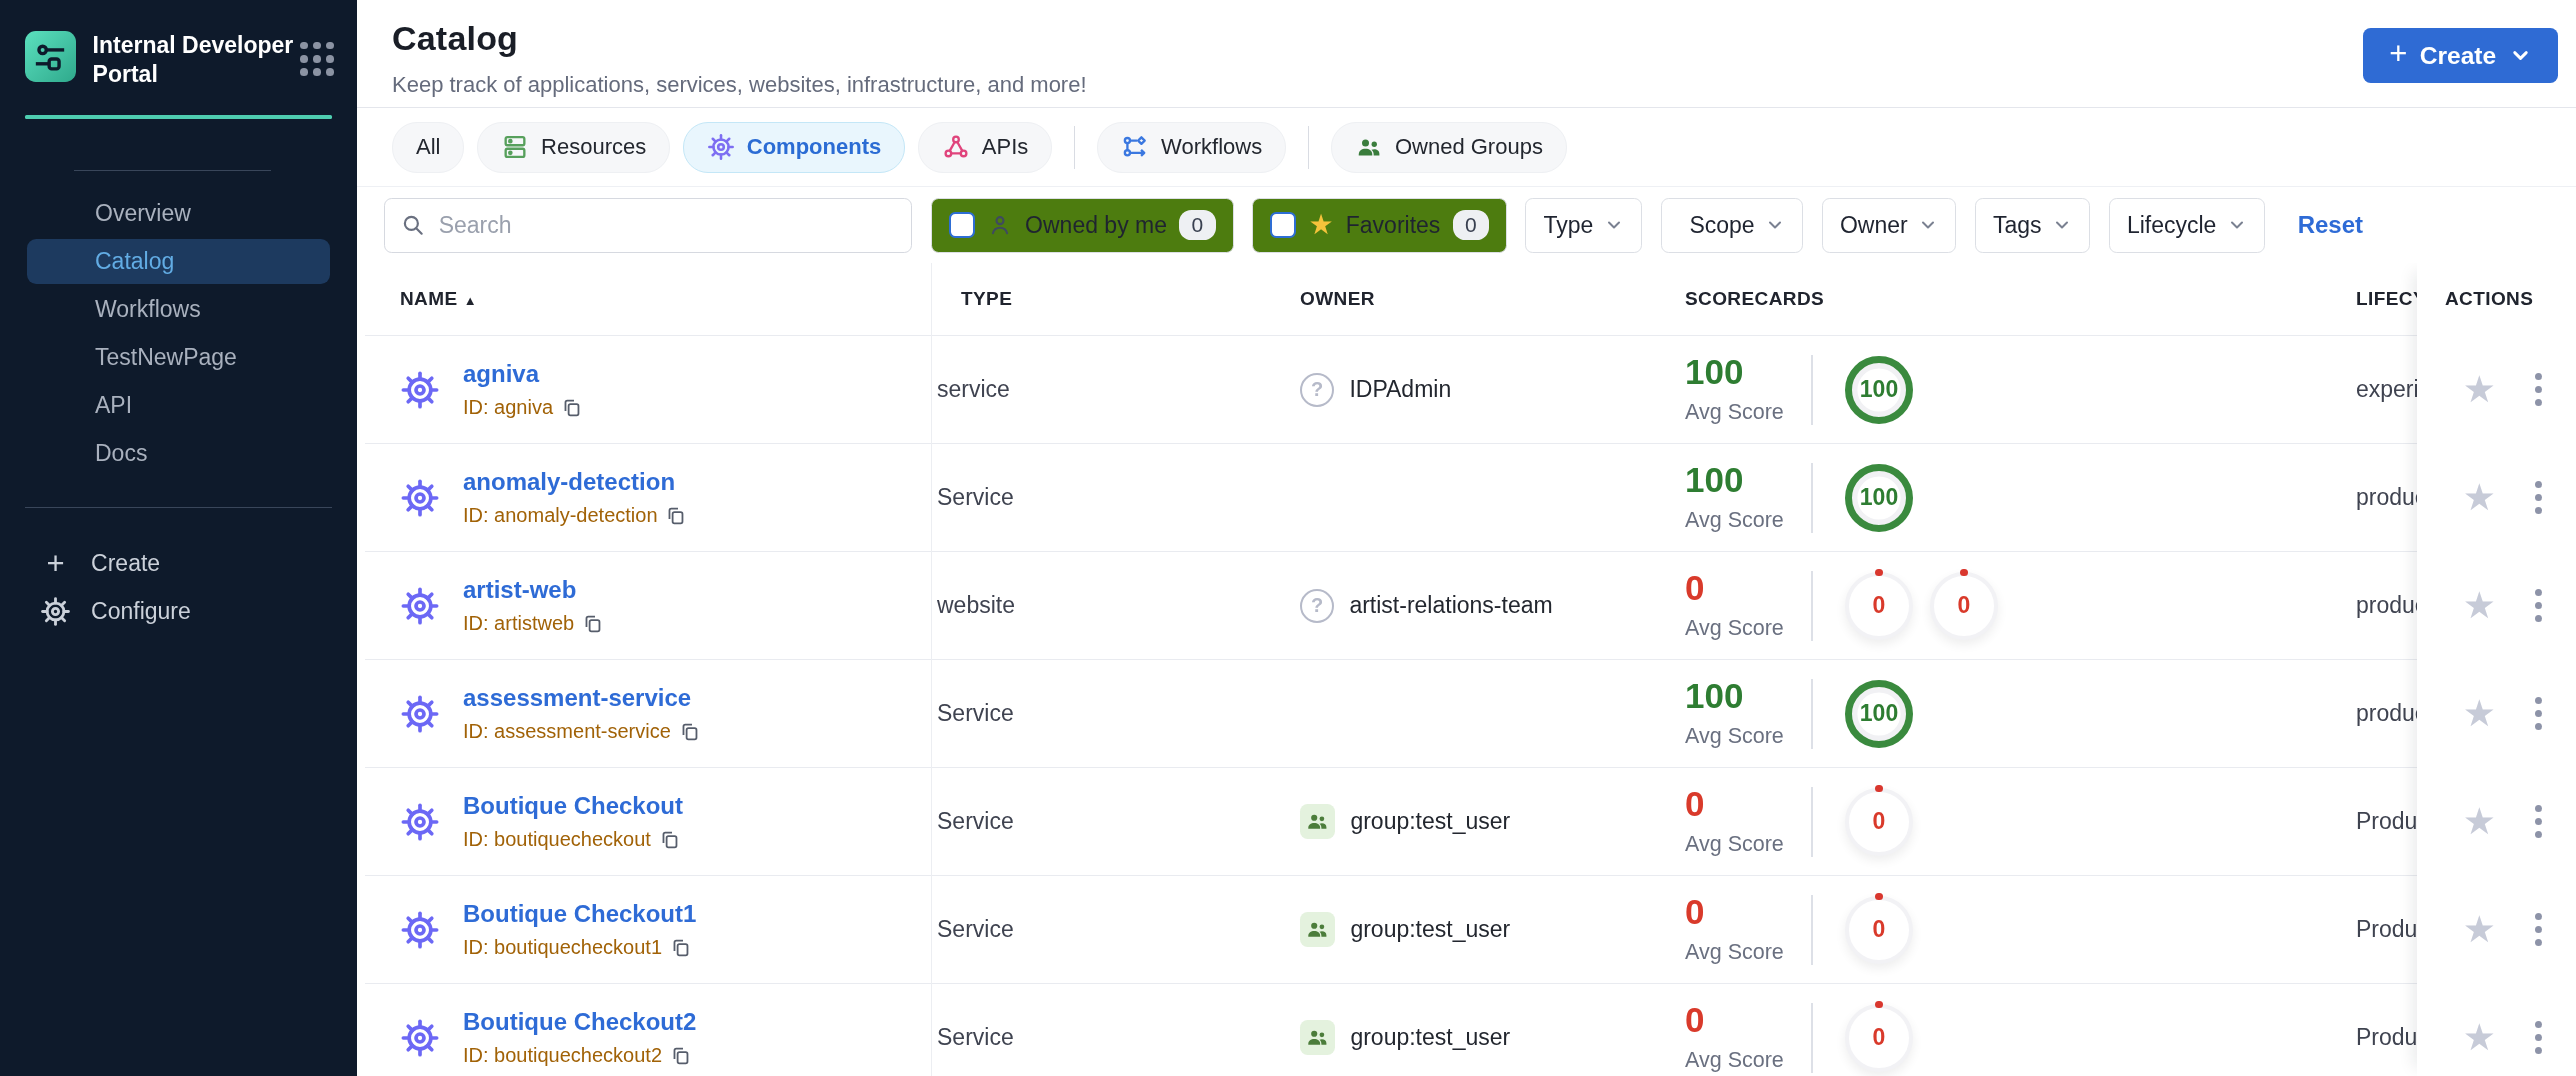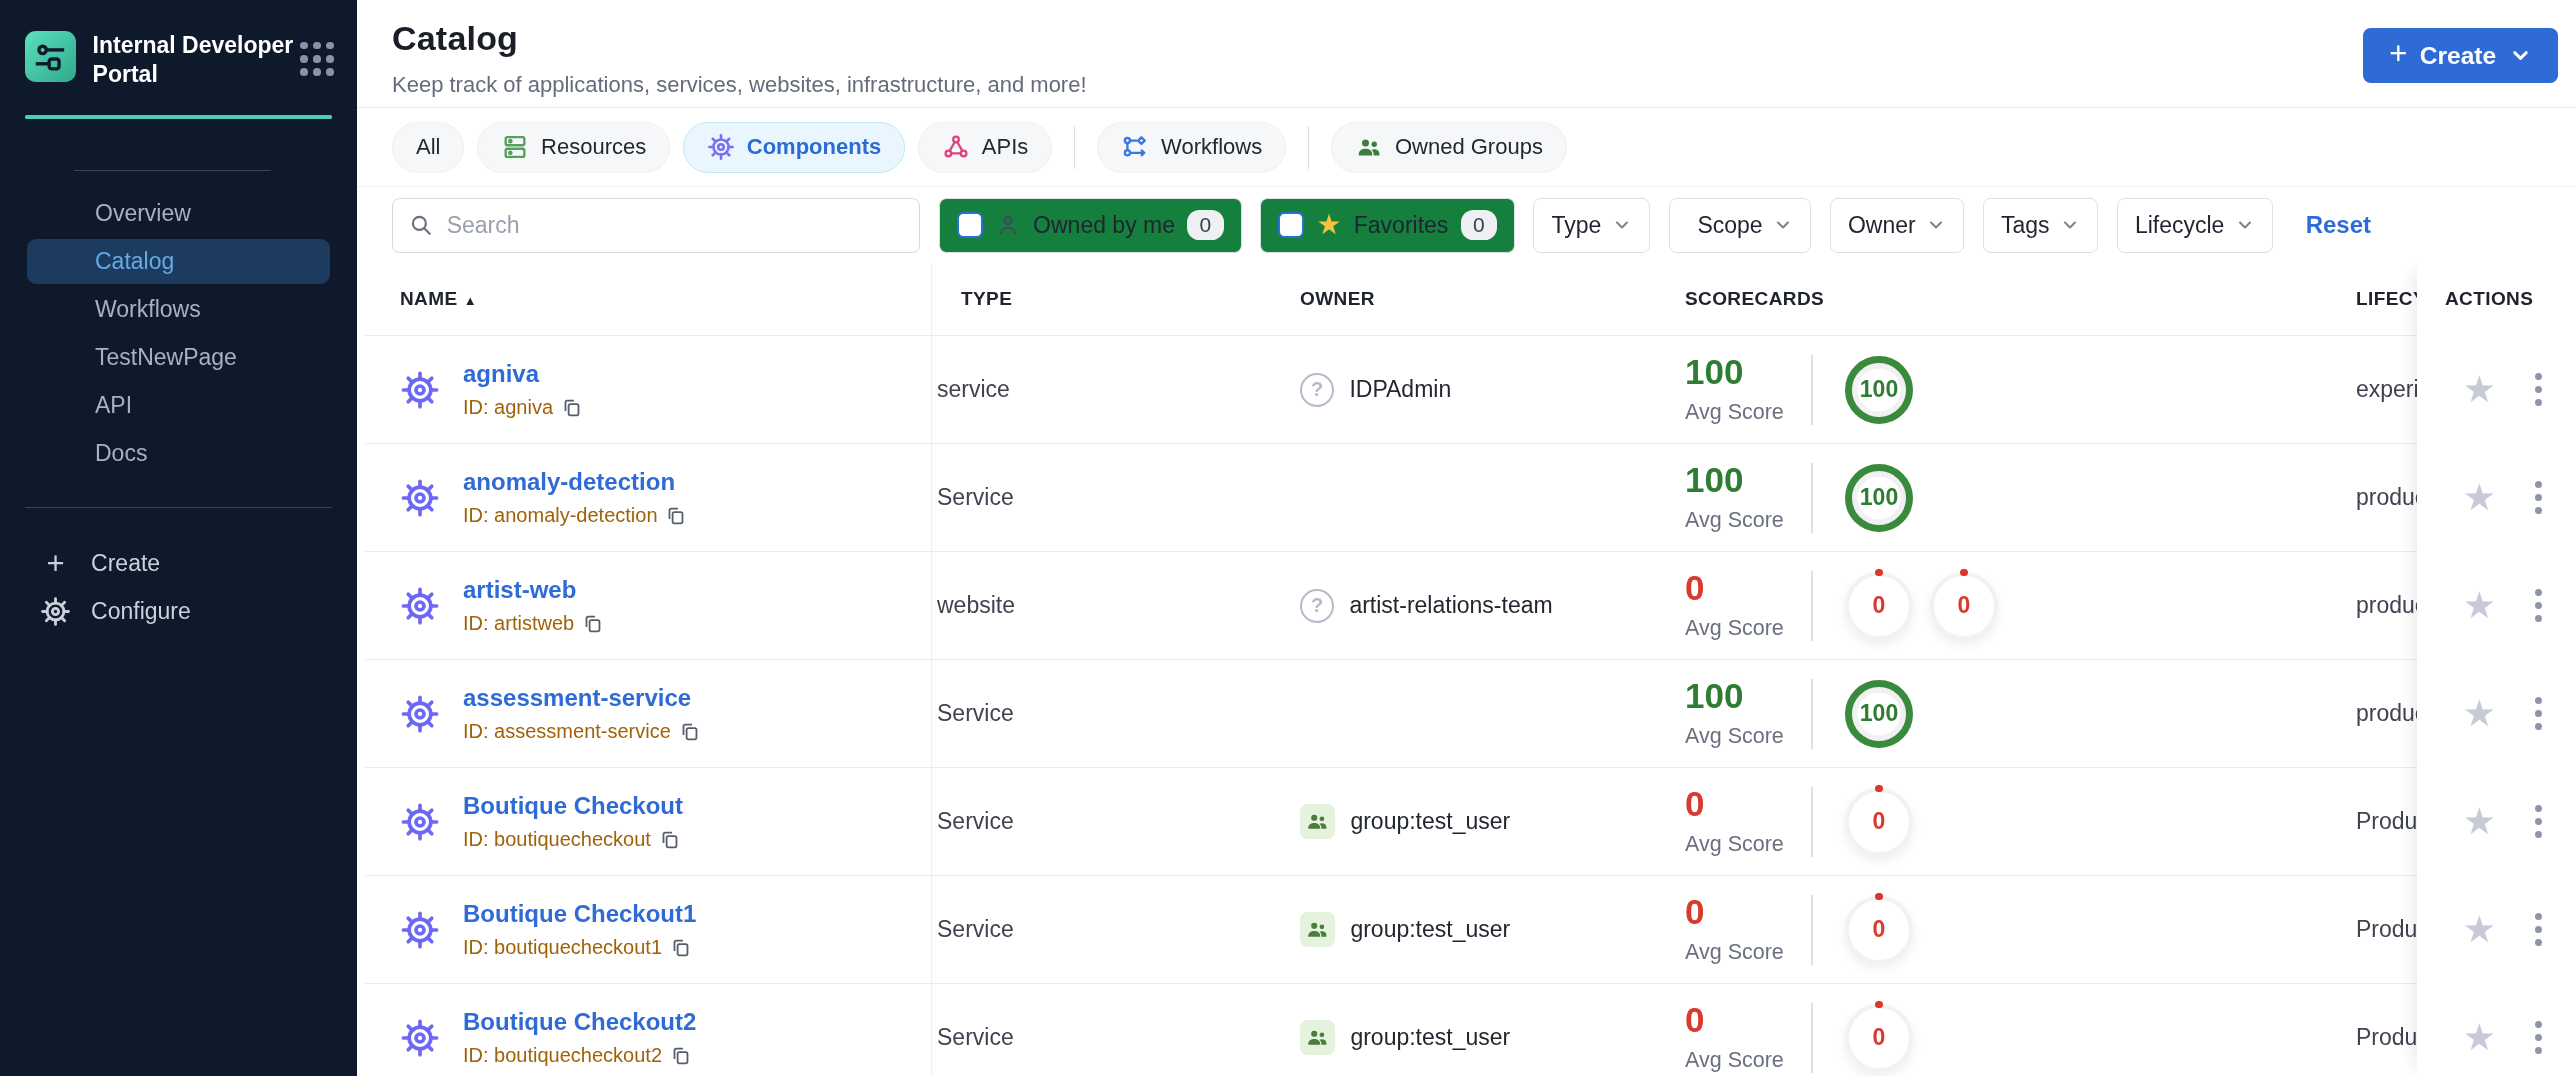--- a/index.html
+++ b/index.html
@@ -42,28 +42,28 @@
 
   
   .tabs { height:79px; display:flex; align-items:center; padding-left:35px; border-bottom:0.8px solid #EEF0F4; }
   .tab { height:51px; display:flex; align-items:center; gap:12.3px; padding:0 23px; border-radius:25px;
     background:#F6F7F9; border:1.5px solid #EEF0F3; font-size:22px; color:#23272F; margin-right:12.3px; cursor:pointer; white-space:nowrap; }
   .tab.active { background:#E9F6FD; border-color:#C4E7F7; color:#2B6CD4; font-weight:bold; }
   .tab svg { width:28px; height:28px; }
   .tab-divider { width:1.5px; height:43px; background:#D9DCE3; margin:0 21.5px 0 9.2px; }
 
   
-  .filters { height:76px; display:flex; align-items:center; padding-left:35px; }
+  .filters { height:76px; display:flex; align-items:center; padding-left:27px; }
   .search-box { width:528px; height:55px; border:1.5px solid #D6D9E0; border-radius:7.7px; display:flex;
     align-items:center; padding:0 15.4px; background:#fff; margin-right:18.5px; }
   .search-box svg { width:26px; height:26px; color:#6A7080; flex:0 0 26px; }
   .search-box input { border:none; outline:none; flex:1; font-size:23px; color:#1F2430; margin-left:12.3px;
     font-family:inherit; background:transparent; }
   .search-box input::placeholder { color:#9AA0AD; }
-  .check-filter { height:55px; border:1.5px solid #DCDFE5; border-radius:7.7px; background:#15803d; display:flex;
+  .check-filter { height:55px; border:1.5px solid #DCDFE5; border-radius:7.7px; background:#4d7c0f; display:flex;
     align-items:center; padding:0 17px; gap:12.3px; margin-right:18.5px; cursor:pointer; }
   .checkbox { width:26px; height:26px; border:2.3px solid #2E6ED4; border-radius:6.2px; background:#fff; }
   .check-filter .cicon { width:26px; height:26px; color:#3F4A5F; }
   .check-filter .star-glyph { font-family:"DejaVu Sans",sans-serif; font-size:28px; color:#F5C33B; line-height:1; }
   .check-filter .clabel { font-size:23px; color:#1F2430; }
   .count-badge { background:#EEF0F3; border-radius:12.3px; padding:3.1px 12.3px; font-size:21px; color:#394050; }
   .dropdown { height:55px; border:1.5px solid #DCDFE5; border-radius:7.7px; background:#fff; display:flex;
     align-items:center; padding:0 17px; gap:10.8px; margin-right:18.5px; font-size:23px; color:#1F2430; cursor:pointer; white-space:nowrap; }
   .dropdown svg.chev { width:20px; height:20px; color:#7A8191; }
   .reset-link { font-size:24px; color:#2E6BD6; font-weight:bold; margin-left:14px; cursor:pointer; }

